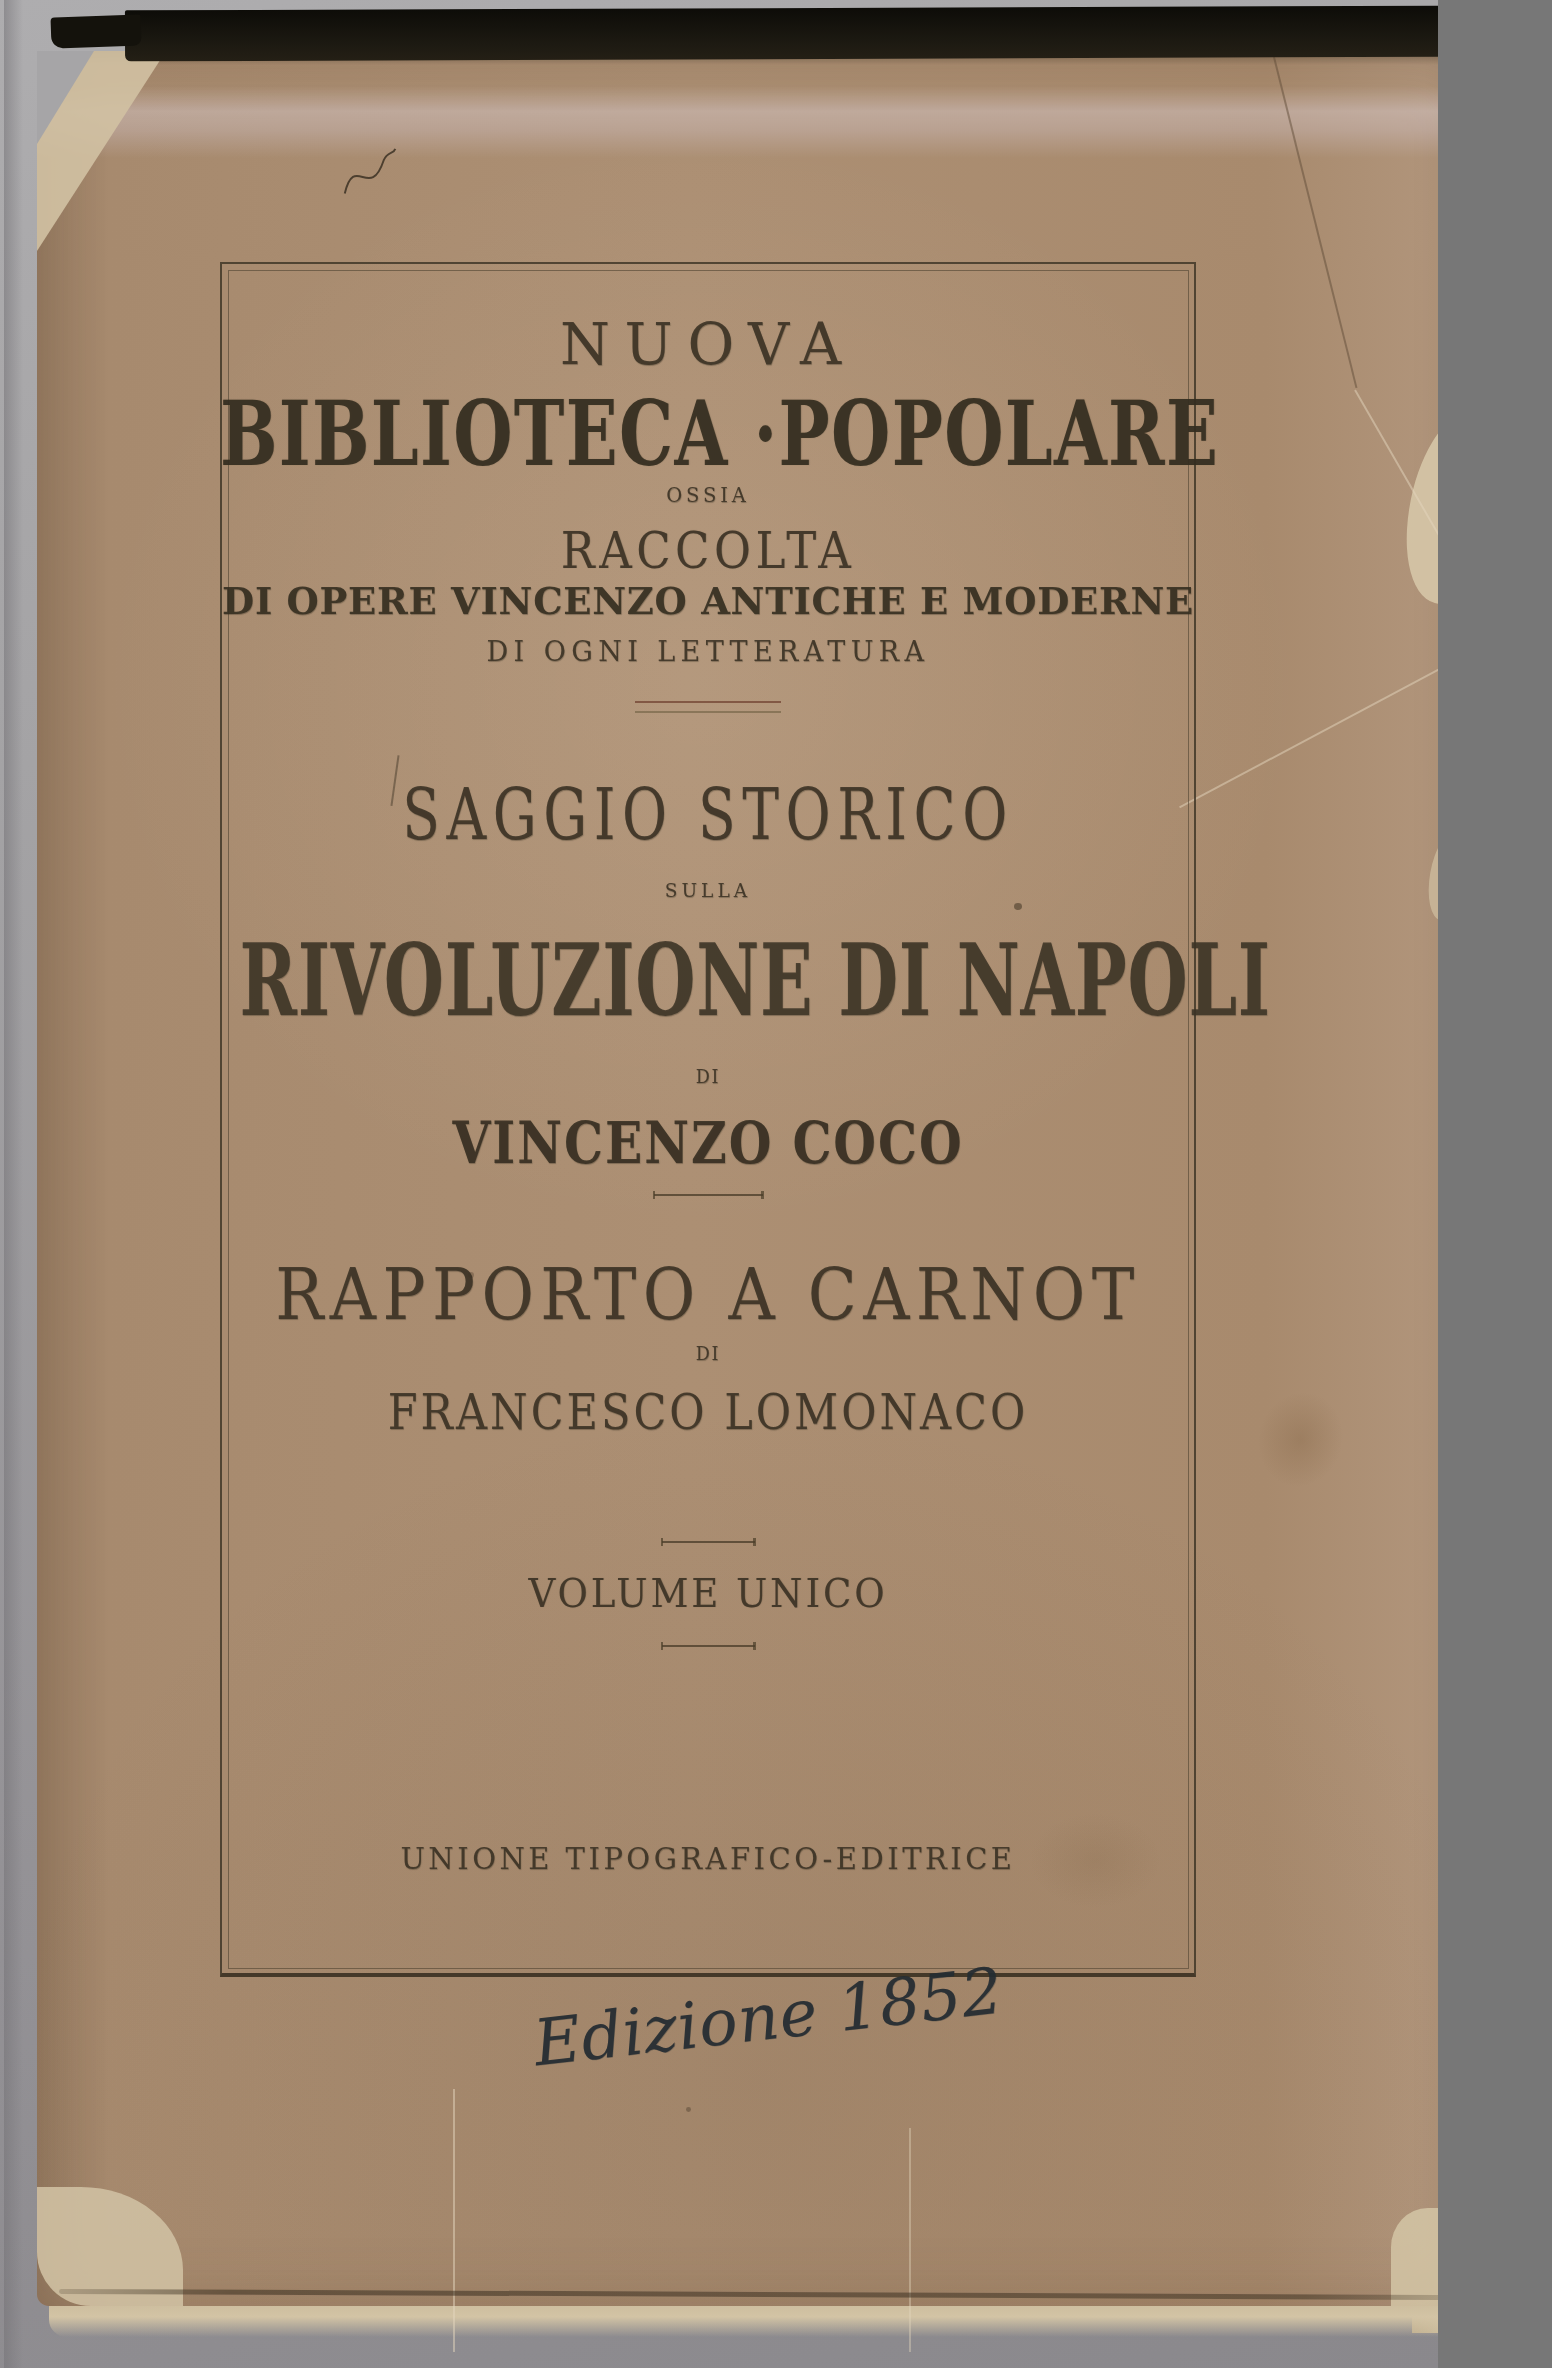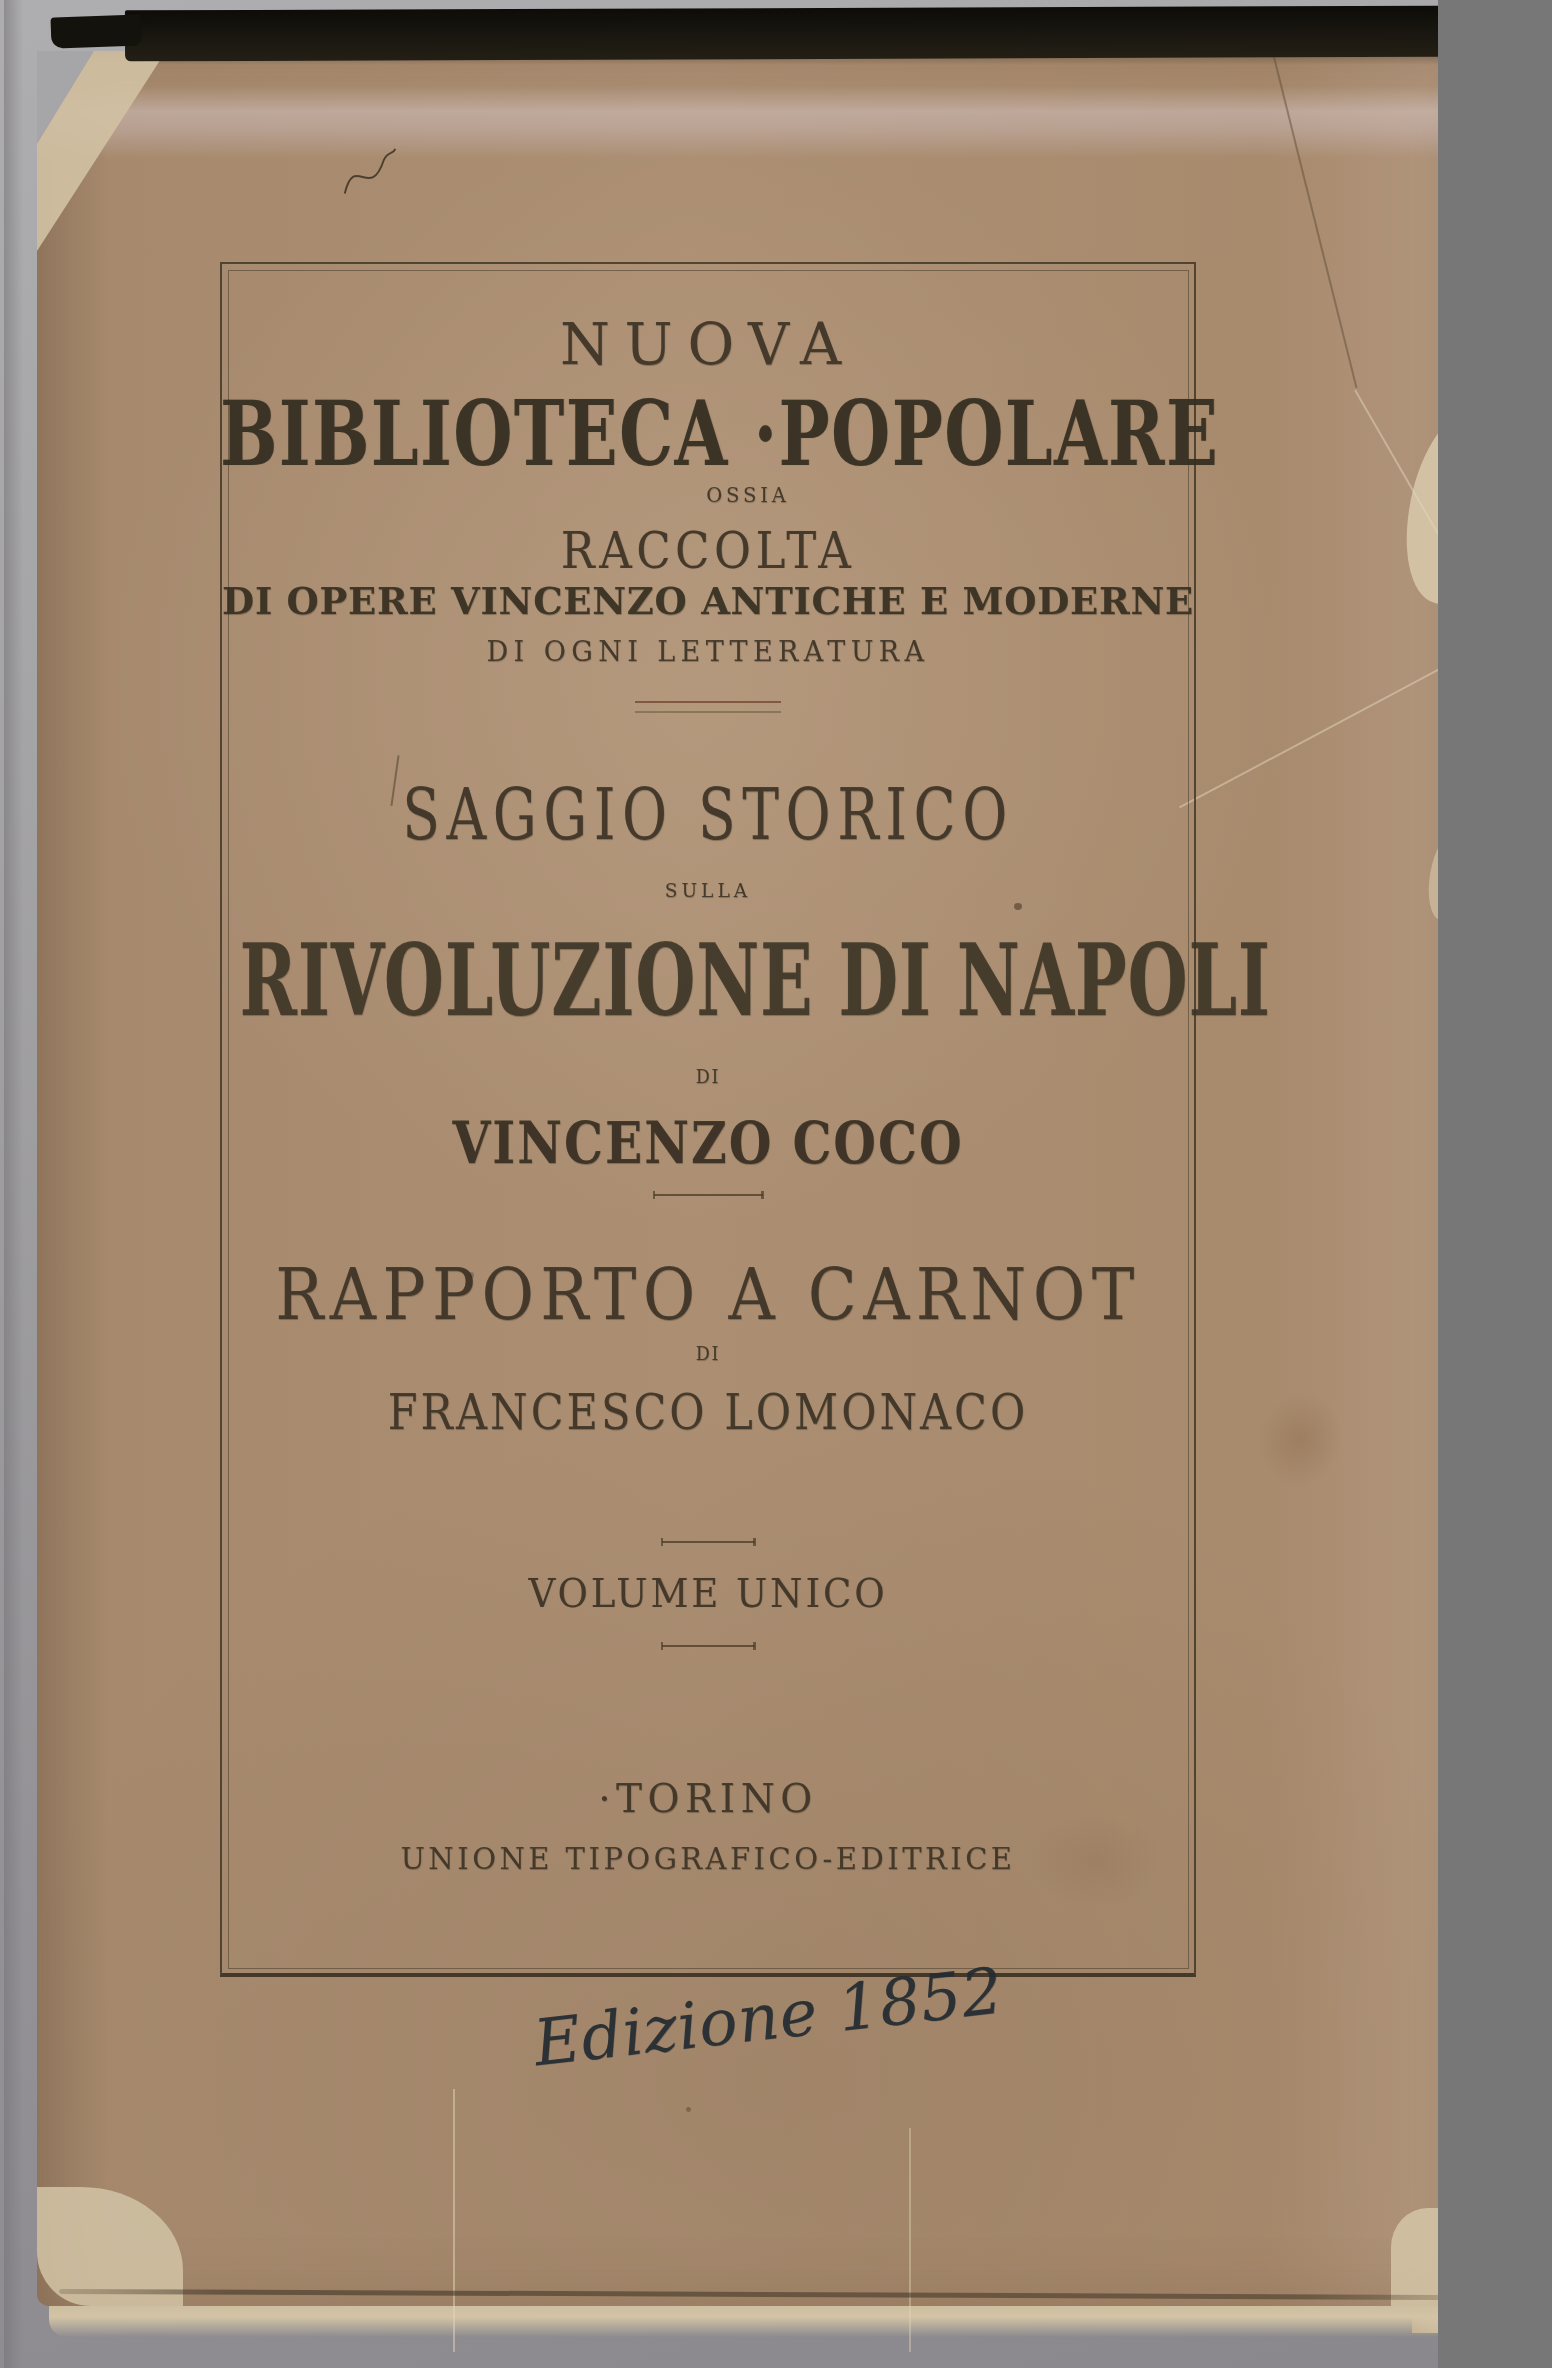--- a/index.html
+++ b/index.html
@@ -80,21 +80,21 @@
     border-bottom-color:rgba(55,46,32,.88);}
   .frame-inner{position:absolute;left:191px;top:219px;width:961px;height:1699px;
     box-sizing:border-box;border:1.5px solid rgba(78,67,48,.6);}
   
   .tl{position:absolute;left:183px;width:976px;text-align:center;line-height:1;
     color:rgba(59,50,36,.88);transform-origin:50% 0;
     text-shadow:0.5px 0.5px 0.8px rgba(50,42,30,.35);white-space:nowrap;}
   .t-nuova{top:265px;font-size:57px;letter-spacing:.26em;}
   .t-biblioteca{top:337px;font-size:68px;font-weight:bold;letter-spacing:.02em;
     transform:scale(1,1.32);color:rgba(52,45,32,.9);}
-  .t-ossia{top:435px;font-size:19.5px;letter-spacing:.2em;padding-left:40px;}
+  .t-ossia{top:435px;font-size:19.5px;letter-spacing:.2em;}
   .t-raccolta{top:474px;font-size:45px;letter-spacing:.1em;transform:scale(1,1.12);}
   .t-subtitle{top:532px;font-size:37px;font-weight:bold;letter-spacing:.02em;color:rgba(52,45,32,.88);}
   .t-subtitle2{top:587px;font-size:27px;letter-spacing:.2em;}
   .t-saggio{top:729px;font-size:55px;letter-spacing:.12em;transform:scale(1,1.28);}
   .t-sulla{top:831px;font-size:18.5px;letter-spacing:.22em;}
   .t-rivoluzione{top:880px;font-size:72px;font-weight:bold;letter-spacing:.01em;
     transform:scale(.96,1.38);color:rgba(60,52,38,.85);}
   .t-di1{top:1018px;font-size:17.6px;letter-spacing:.1em;}
   .t-vincenzo{top:1063px;font-size:49px;font-weight:bold;letter-spacing:.04em;
     transform:scale(1,1.2);color:rgba(54,46,33,.88);}
@@ -190,21 +190,20 @@
     <div class="tl t-francesco">FRANCESCO LOMONACO</div>
 
     <div class="rule rule-c">
         <span class="bar tickbar"></span>
       </div>
     <div class="tl t-volume">VOLUME UNICO</div>
     <div class="rule rule-d">
         <span class="bar tickbar"></span>
       </div>
 
-    <div class="tl t-torino">·TORINO</div>
     <div class="tl t-unione">UNIONE TIPOGRAFICO-EDITRICE</div>
 
     <div class="handwriting">Edizione 1852</div>
   </div>
 
   <div class="top-band"></div>
   <div class="top-band-left"></div>
 
 </div>
 

